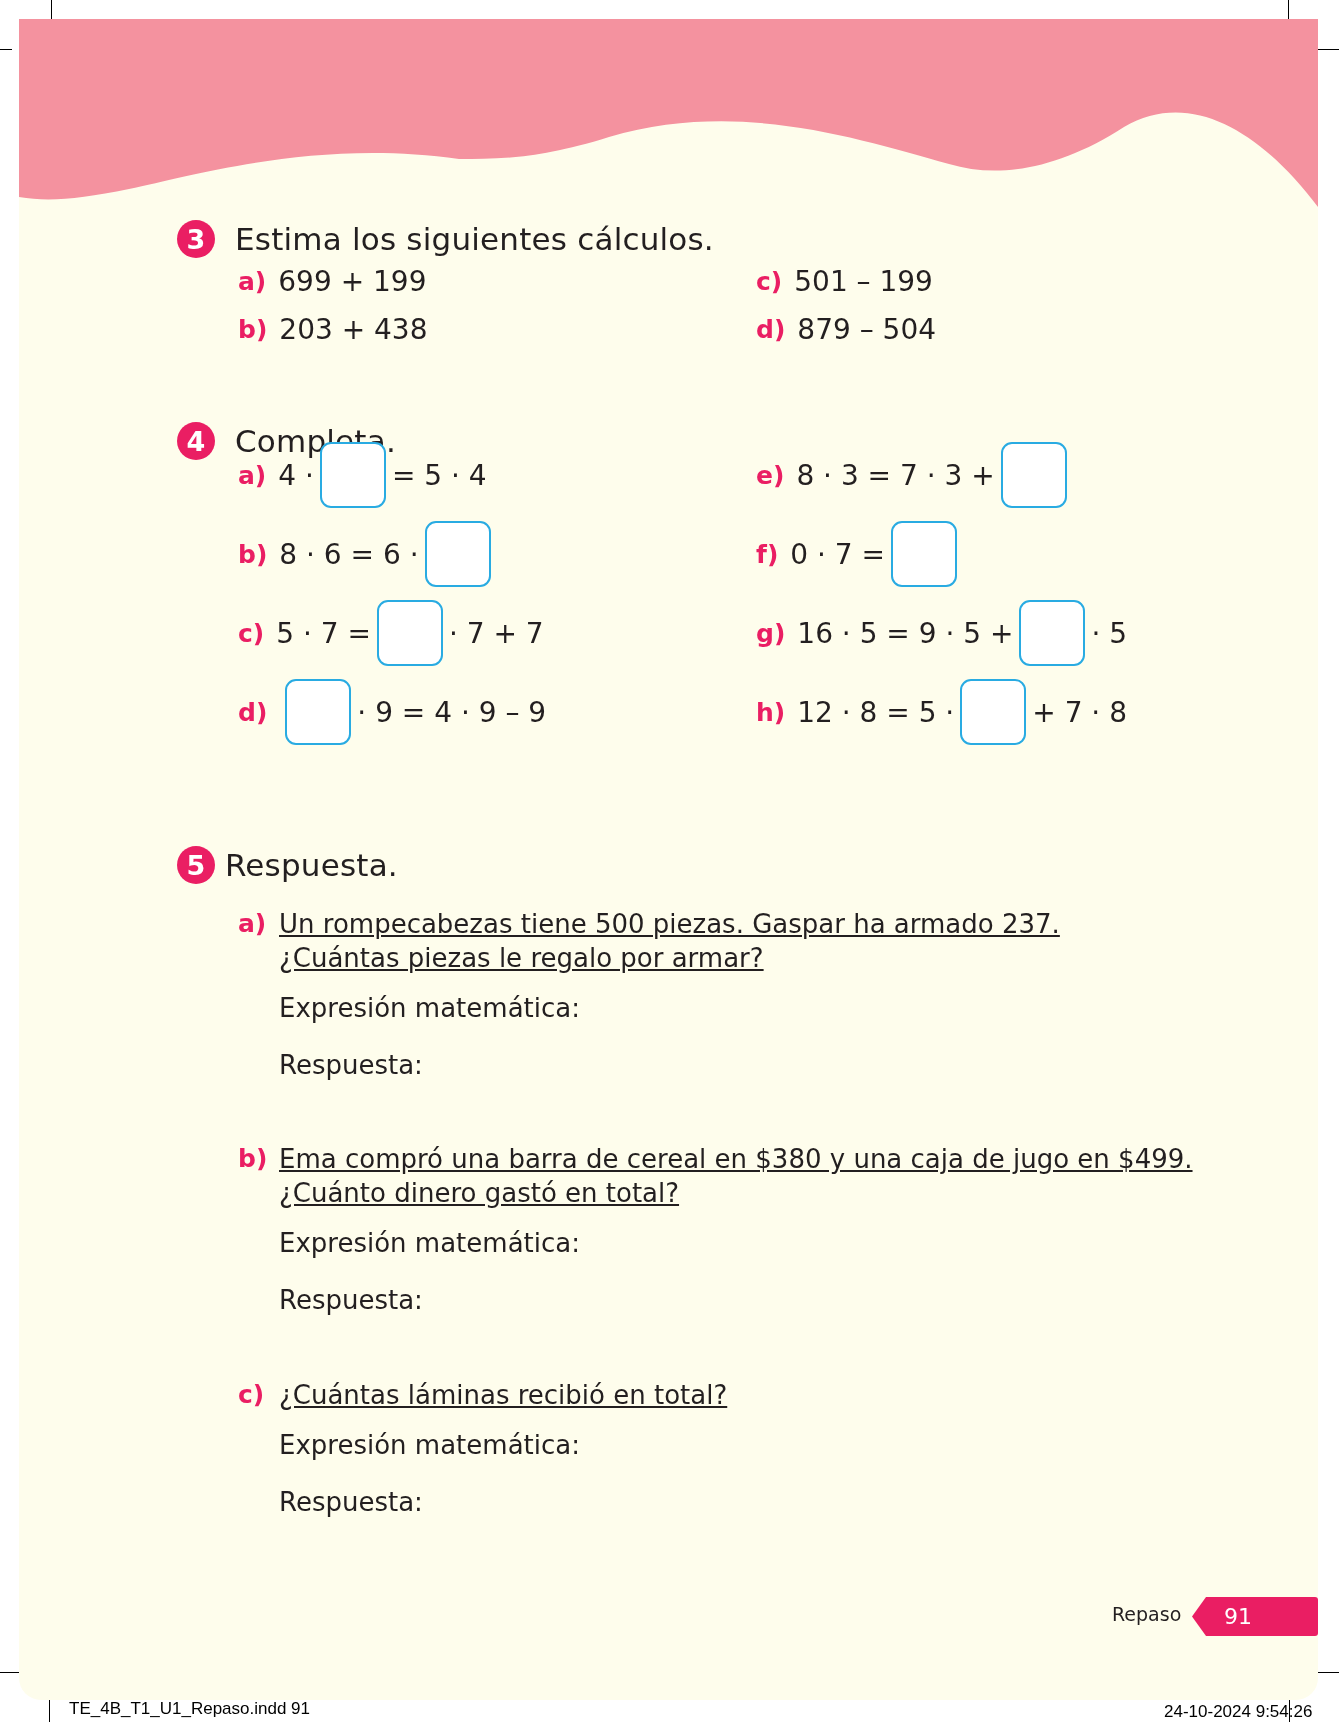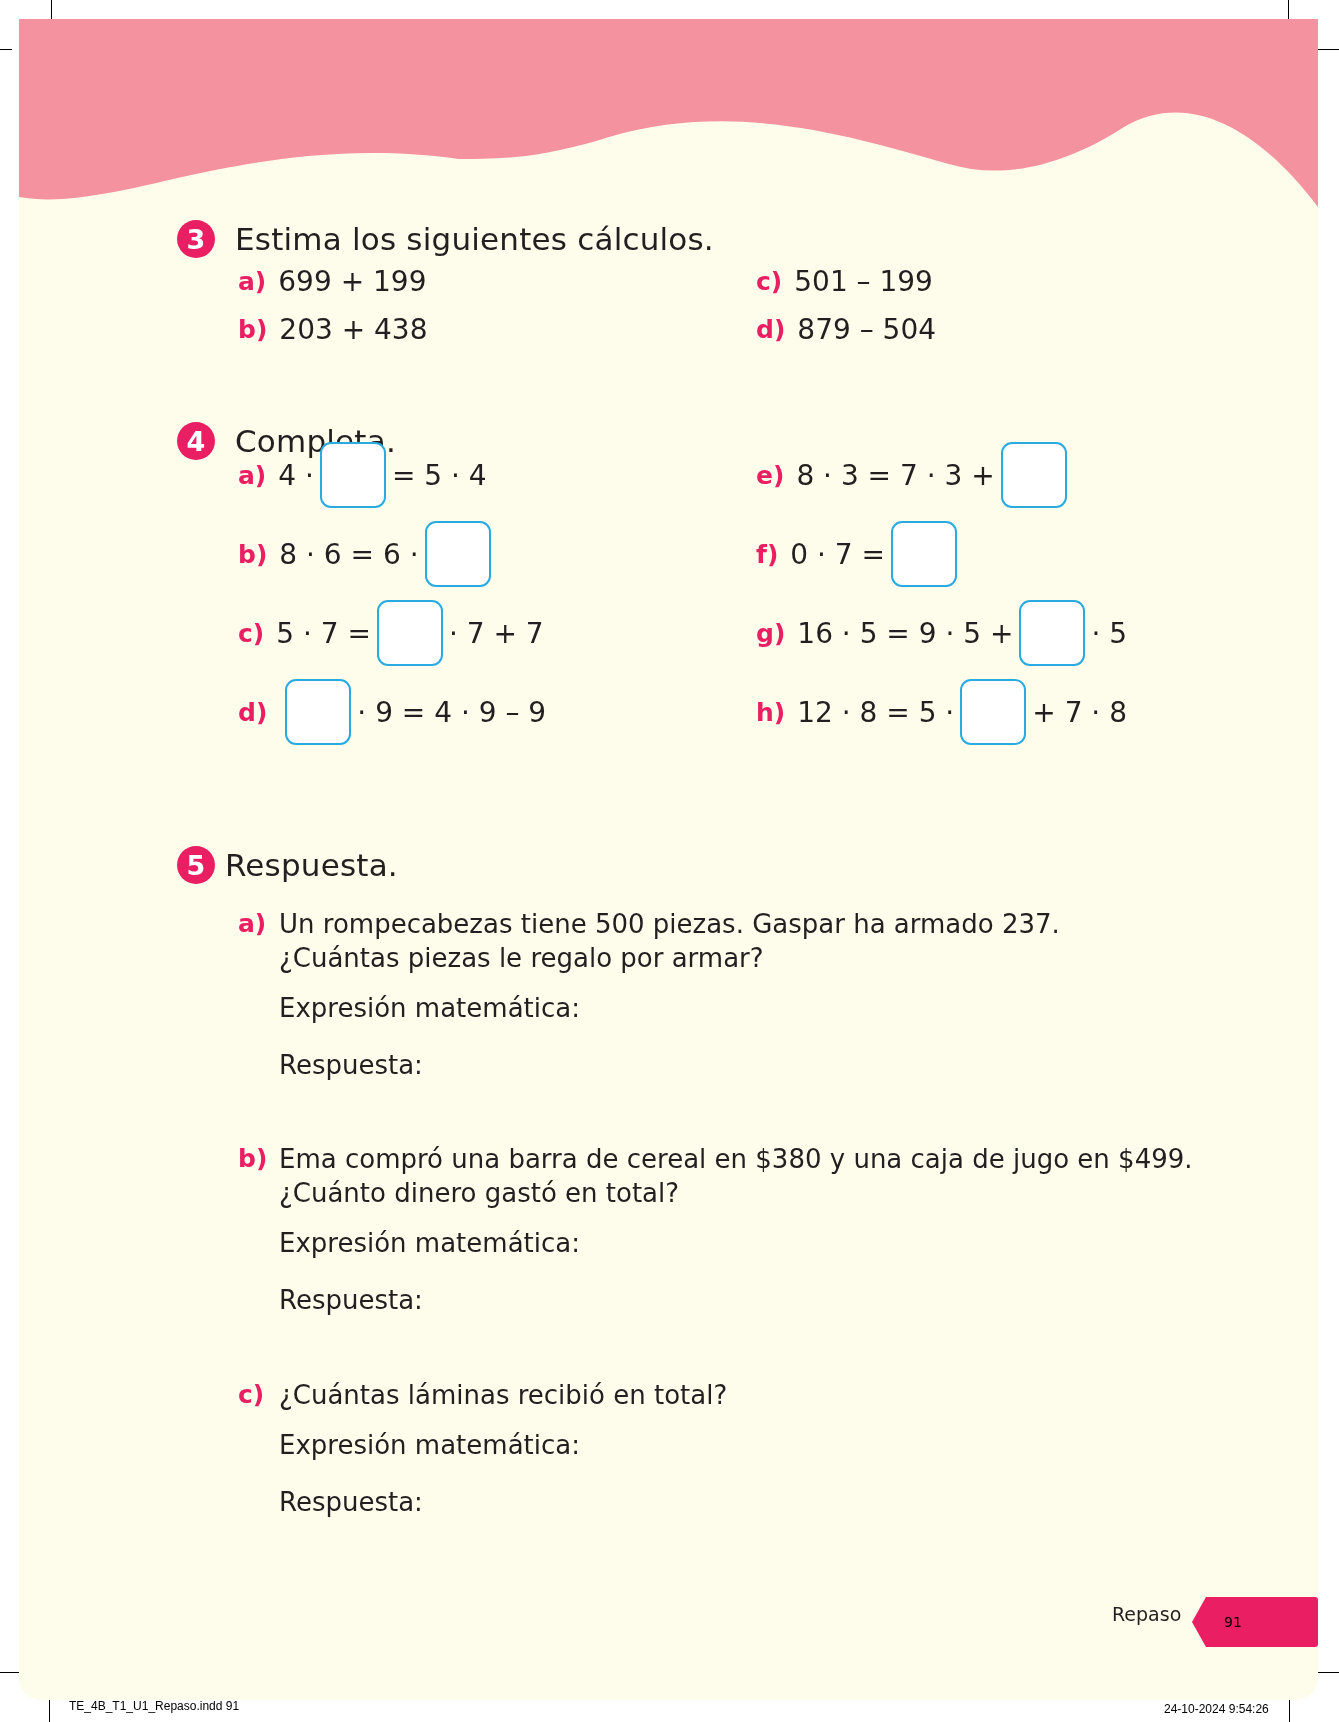--- a/index.html
+++ b/index.html
@@ -28,32 +28,32 @@
   .section-title { font-size: 31px; margin-left: 20px; letter-spacing: 0.2px; }
   .item { position: absolute; display: flex; align-items: center; font-size: 28px; white-space: pre; }
   .letter { color: #ea1e63; font-weight: bold; font-size: 25px; margin-right: 12px; }
   .box {
     display: inline-block; width: 66px; height: 66px;
     border: 2px solid #29abe2; border-radius: 11px; background: #ffffff;
     box-sizing: border-box; margin: 0 6px;
   }
   .prob { position: absolute; font-size: 26px; line-height: 34px; }
   .prob .letter { position: absolute; left: -41px; top: 0; }
-  .prob .line { display: block; white-space: pre; }
+  .prob .line { display: block; white-space: pre; text-decoration: underline; }
   .prob .label { display: block; margin-top: 16px; height: 34px; }
   .prob .label + .label { margin-top: 23px; }
   .footer-label { position: absolute; font-size: 19px; color: #231f20; }
   .page-tab {
-    position: absolute; height: 50px; width: 126px;
-    background: #ea1e63; color: #000000; font-size: 14px;
+    position: absolute; height: 39px; width: 126px;
+    background: #ea1e63; color: #ffffff; font-size: 22px;
     display: flex; align-items: center; padding-left: 32px; box-sizing: border-box;
     clip-path: polygon(14px 0, 100% 0, 100% 100%, 14px 100%, 0 50%);
     border-radius: 0 3px 3px 0;
   }
-  .slug { position: absolute; font-family: "Liberation Sans", sans-serif; font-size: 12px; color: #000; }
+  .slug { position: absolute; font-family: "Liberation Sans", sans-serif; font-size: 17px; color: #000; }
 </style>
 </head>
 <body>
 
 <div class="crop" style="left:51px;top:0;width:1px;height:30px;"></div>
 <div class="crop" style="left:0;top:49px;width:12px;height:1px;"></div>
 <div class="crop" style="left:1288px;top:0;width:1px;height:30px;"></div>
 <div class="crop" style="left:1307px;top:49px;width:32px;height:1px;"></div>
 <div class="crop" style="left:0;top:1672px;width:30px;height:1px;"></div>
 <div class="crop" style="left:49px;top:1691px;width:1px;height:31px;"></div>

